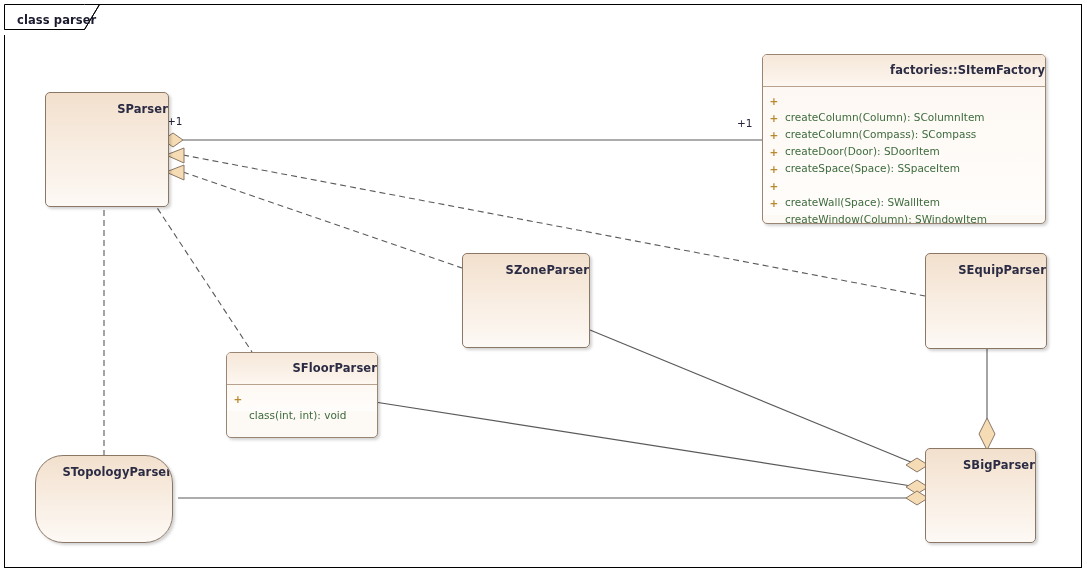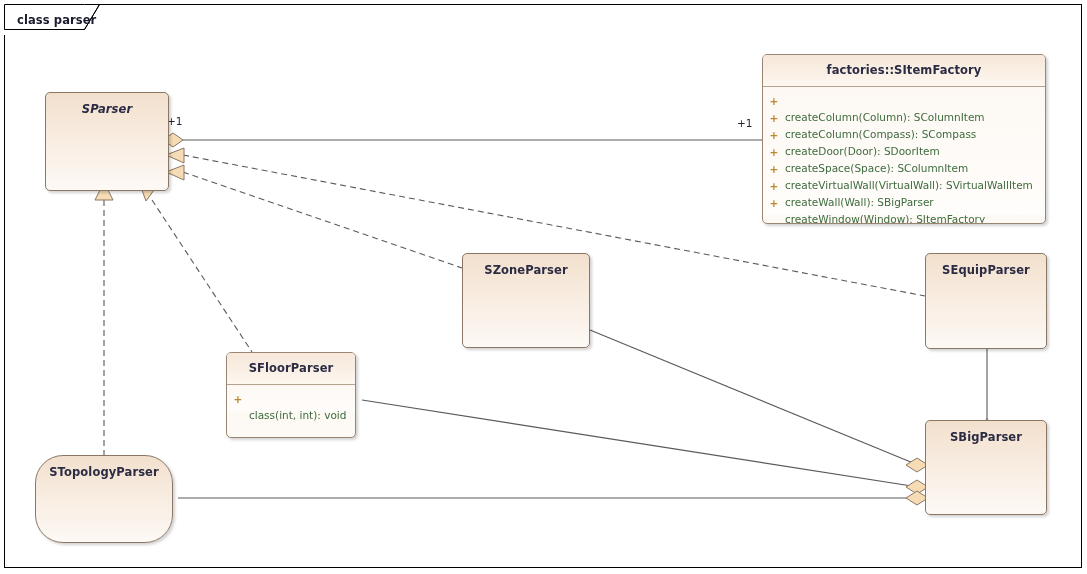--- a/index.html
+++ b/index.html
@@ -43,21 +43,21 @@
     position:absolute;
     box-sizing:border-box;
     border:1px solid #8a7766;
     border-radius:5px;
     background:linear-gradient(to bottom,#f2e0cd 0%,#f8ece0 45%,#fdf9f5 100%);
     box-shadow:2px 2px 3px rgba(0,0,0,.18);
     overflow:hidden;
   }
   .cls .name{
     font-size:11.5px;font-weight:bold;color:#2b2b44;
-    text-align:center;
+    text-align:right;
     padding-top:9px;
     letter-spacing:.1px;
     white-space:nowrap;
   }
   
   .cls.comp{
     background:#fdf9f5;
     border-color:#9a8573;
   }
   .cls.comp .hdr{
@@ -151,21 +151,21 @@
     <polygon class="dia" points="928,498 917,491 906,498 917,505"></polygon>
 
      SBigParser (vertical) --&gt;
     <line class="ln" x1="987" y1="349" x2="987" y2="448"></line>
     <polygon class="dia" points="987,418 995,434 987,450 979,434"></polygon>
   </svg>
 
   <div class="mult" style="left:167px;top:115px;">+1</div>
   <div class="mult" style="left:737px;top:117px;">+1</div>
 
-  <div class="cls" style="left:45px;top:92px;width:124px;height:99px;font-style:italic;">
+  <div class="cls" style="left:45px;top:92px;width:124px;height:115px;">
     <div class="name">SParser</div>
   </div>
 
   <div class="cls comp" style="left:762px;top:54px;width:284px;height:170px;">
     <div class="hdr">
       <div class="name">factories::SItemFactory</div>
     </div>
     <div class="members">
       <div class="mrow">
         <span class="vis">+</span>
@@ -174,58 +174,57 @@
       <div class="mrow">
         <span class="vis">+</span>
         <span class="sig">createColumn(Compass): SCompass</span>
       </div>
       <div class="mrow">
         <span class="vis">+</span>
         <span class="sig">createDoor(Door): SDoorItem</span>
       </div>
       <div class="mrow">
         <span class="vis">+</span>
-        <span class="sig">createSpace(Space): SColumnItem</span>
-      </div>
-      <div class="mrow">
-        <span class="vis">+</span>
-        <span class="sig">createVirtualWall(VirtualWall): SVirtualWallItem</span>
-      </div>
-      <div class="mrow">
-        <span class="vis">+</span>
-        <span class="sig">createWall(Wall): SBigParser</span>
-      </div>
-      <div class="mrow">
-        <span class="vis">+</span>
-        <span class="sig">createWindow(Window): SItemFactory</span>
+        <span class="sig">createSpace(Space): SSpaceItem</span>
+      </div>
+      <div class="mrow">
+        <span class="vis">+</span>
+      </div>
+      <div class="mrow">
+        <span class="vis">+</span>
+        <span class="sig">createWall(Space): SWallItem</span>
+      </div>
+      <div class="mrow">
+        <span class="vis">+</span>
+        <span class="sig">createWindow(Column): SWindowItem</span>
       </div>
     </div>
   </div>
 
   <div class="cls" style="left:925px;top:253px;width:122px;height:96px;">
     <div class="name">SEquipParser</div>
   </div>
 
   <div class="cls" style="left:462px;top:253px;width:128px;height:95px;">
     <div class="name">SZoneParser</div>
   </div>
 
-  <div class="cls comp" style="left:226px;top:352px;width:130px;height:86px;">
+  <div class="cls comp" style="left:226px;top:352px;width:152px;height:86px;">
     <div class="hdr">
       <div class="name">SFloorParser</div>
     </div>
     <div class="members">
       <div class="mrow">
         <span class="vis">+</span>
         <span class="sig">class(int, int): void</span>
       </div>
     </div>
   </div>
 
   <div class="cls" style="left:35px;top:455px;width:138px;height:88px;border-radius:28px;">
     <div class="name">STopologyParser</div>
   </div>
 
-  <div class="cls" style="left:925px;top:420px;width:122px;height:95px;">
+  <div class="cls" style="left:925px;top:448px;width:111px;height:95px;">
     <div class="name">SBigParser</div>
   </div>
 
 </div>
 
 </body></html>

